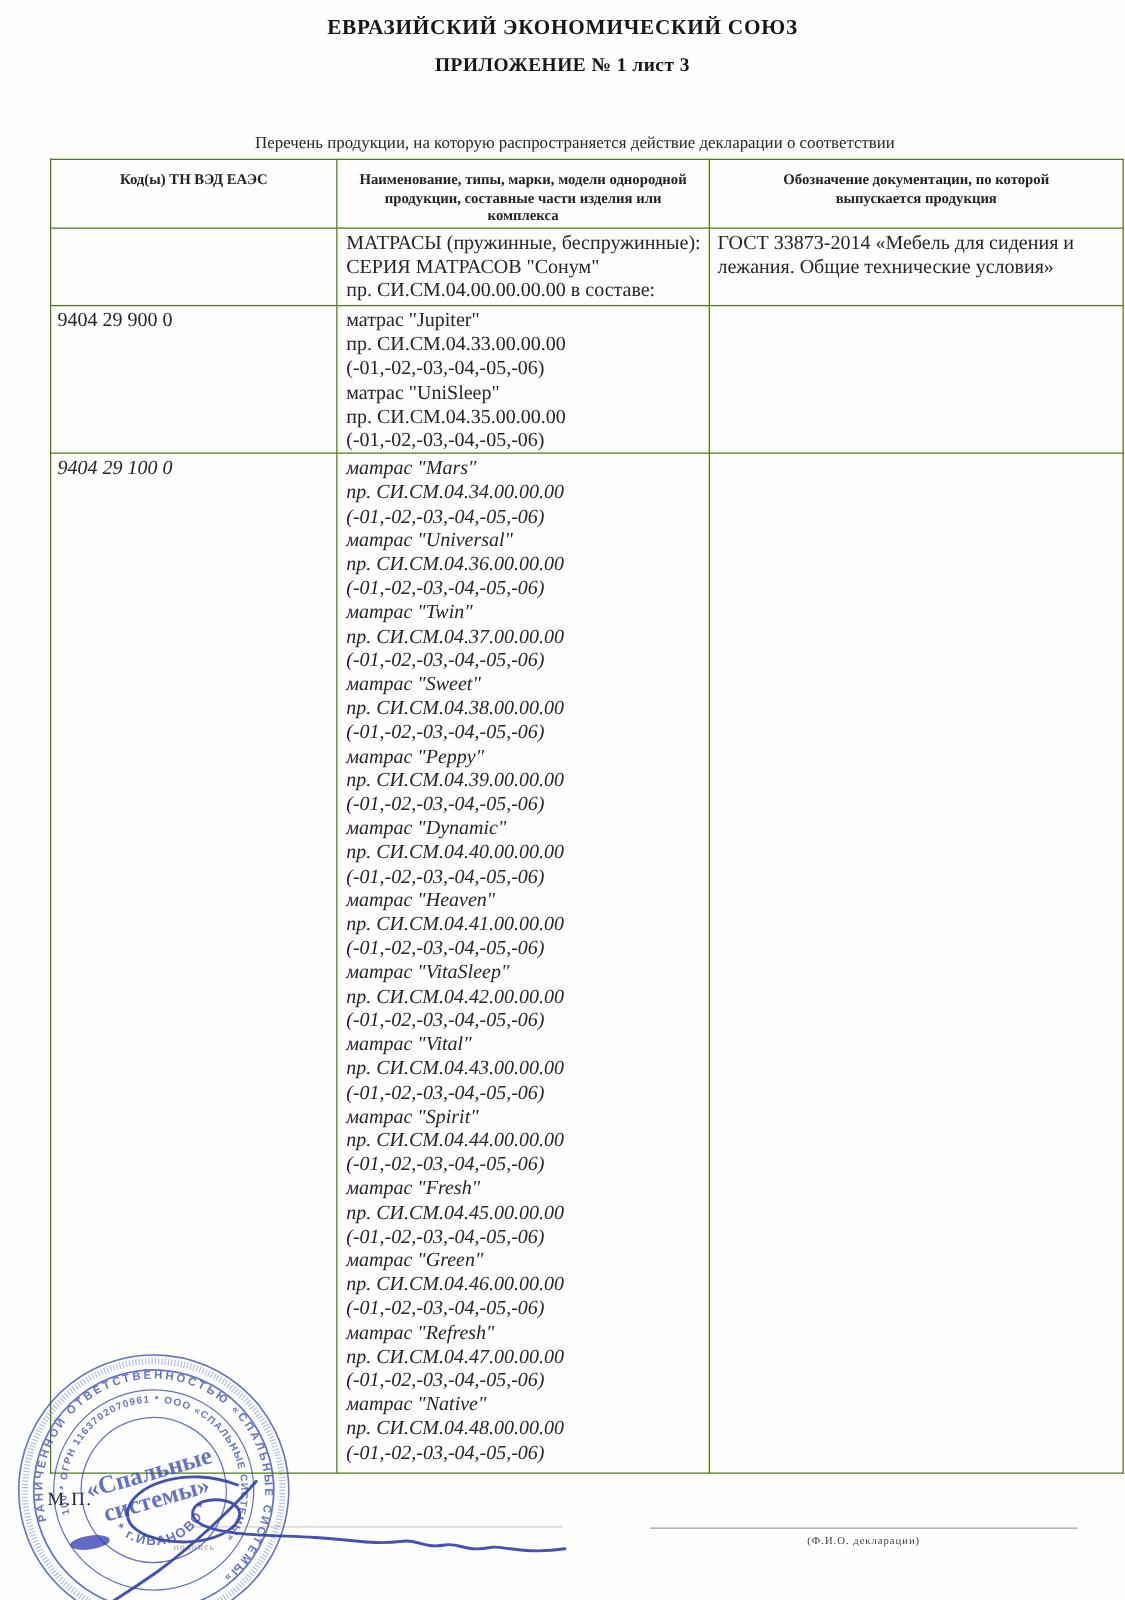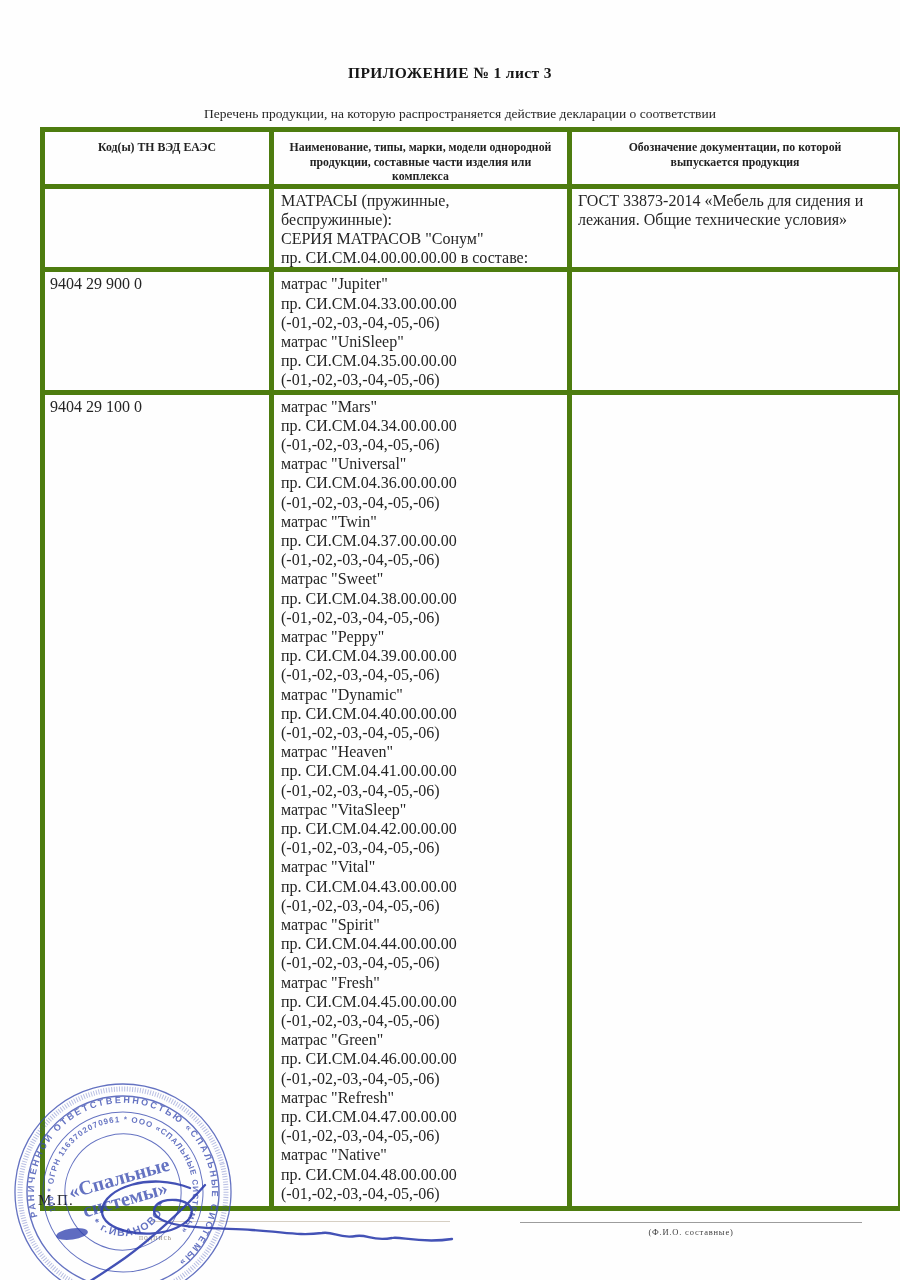--- a/index.html
+++ b/index.html
@@ -7,43 +7,43 @@
   .page {
     position: relative;
     width: 900px; height: 1280px;
     background: #fefefe;
     overflow: hidden;
     font-family: "Liberation Serif", "DejaVu Serif", serif;
     color: #1f1f1f;
   }
   .doc-title { position: absolute; left: 0; width: 900px; text-align: center; font-weight: bold; color: #161616; }
   .t1 { top: 12px;  font-size: 17px;   letter-spacing: 0.6px; }
-  .t2 { top: 44px;  font-size: 15.5px; letter-spacing: 0.4px; margin-top: 20px; }
+  .t2 { top: 44px;  font-size: 15.5px; letter-spacing: 0.4px; }
   .t3 { top: 70px;  font-size: 16px;   letter-spacing: 0.3px; }
   .caption { position: absolute; top: 106px; left: 0; width: 920px; text-align: center; font-size: 13.5px; color: #262626; }
 
   table.products {
     position: absolute; left: 40px; top: 127px;
     width: 858px; border-collapse: collapse; table-layout: fixed;
   }
   table.products th, table.products td {
-    border: 5px solid #4d7c0f;
+    border: 1px solid #4d7c0f;
     vertical-align: top;
     white-space: pre-line;
     overflow: hidden;
   }
   table.products th {
     font-size: 11.8px; font-weight: bold; line-height: 14.5px;
     text-align: center; padding: 8px 6px 0 6px; color: #222;
   }
   thead tr { height: 55px; }
   tbody td { font-size: 16px; line-height: 19.2px; padding: 2px 4px 0 7px; color: #252525; }
   tbody tr:nth-child(1) { height: 62px; }
   tbody tr:nth-child(2) { height: 112px; }
-  tbody tr:nth-child(3) { height: 816px; }
+  tbody tr:nth-child(3) { height: 816px; font-style: italic; }
   td.c-code { padding-left: 5px; }
   td.c-doc  { padding-left: 6px; }
 
   .mp-label { position: absolute; left: 38px; top: 1192px; font-size: 15px; color: #222; letter-spacing: 1px; }
   .sig-line-left {
     position: absolute; left: 152px; top: 1221px; width: 298px; height: 0;
     border-top: 1px solid #d6cfc3;
   }
   .sig-caption-left { position: absolute; left: 139px; top: 1233px; font-size: 7.5px; color: #9b948a; letter-spacing: 1px; }
 
@@ -61,20 +61,21 @@
   }
 
   .ink-overlay { position: absolute; left: 0; top: 1060px; width: 520px; height: 220px; }
   .stamp-text { font-family: "Liberation Sans", "DejaVu Sans", sans-serif; font-weight: bold; }
 </style>
 </head>
 <body>
 
 <div class="page">
 
+  <div class="doc-title t1">ЕВРАЗИЙСКИЙ ЭКОНОМИЧЕСКИЙ СОЮЗ</div>
   <div class="doc-title t2">ПРИЛОЖЕНИЕ № 1 лист 3</div>
   <div class="caption">Перечень продукции, на которую распространяется действие декларации о соответствии</div>
 
   <table class="products">
     <colgroup>
       <col style="width:229px">
       <col style="width:298px">
       <col style="width:331px">
     </colgroup>
     <thead>
@@ -153,21 +154,21 @@
           <td class="c-doc"></td>
         </tr>
       </tbody>
   </table>
 
   <div class="mp-label">М.П.</div>
   <div class="sig-line-left"></div>
   <div class="sig-caption-left">подпись</div>
 
   <div class="sig-line-right"></div>
-  <div class="applicant-caption">(Ф.И.О. составные)</div>
+  <div class="applicant-caption">(Ф.И.О. декларации)</div>
 
   <svg class="ink-overlay" viewBox="0 0 520 220" width="520" height="220" xmlns="http://www.w3.org/2000/svg">
     <defs>
       <path id="p-ring1" d="M 34 132 A 89 89 0 1 1 212 132 A 89 89 0 1 1 34 132" fill="none"></path>
       <path id="p-ring2" d="M 53 132 A 70 70 0 1 1 193 132 A 70 70 0 1 1 53 132" fill="none"></path>
       <path id="p-city" d="M 79 132 A 44 44 0 0 0 167 132" fill="none"></path>
     </defs>
 
     <g transform="rotate(-16 123 132)" stroke="#3a4cb1" fill="none" opacity="0.78">
       <circle cx="123" cy="132" r="108" stroke-width="1.3"></circle>

